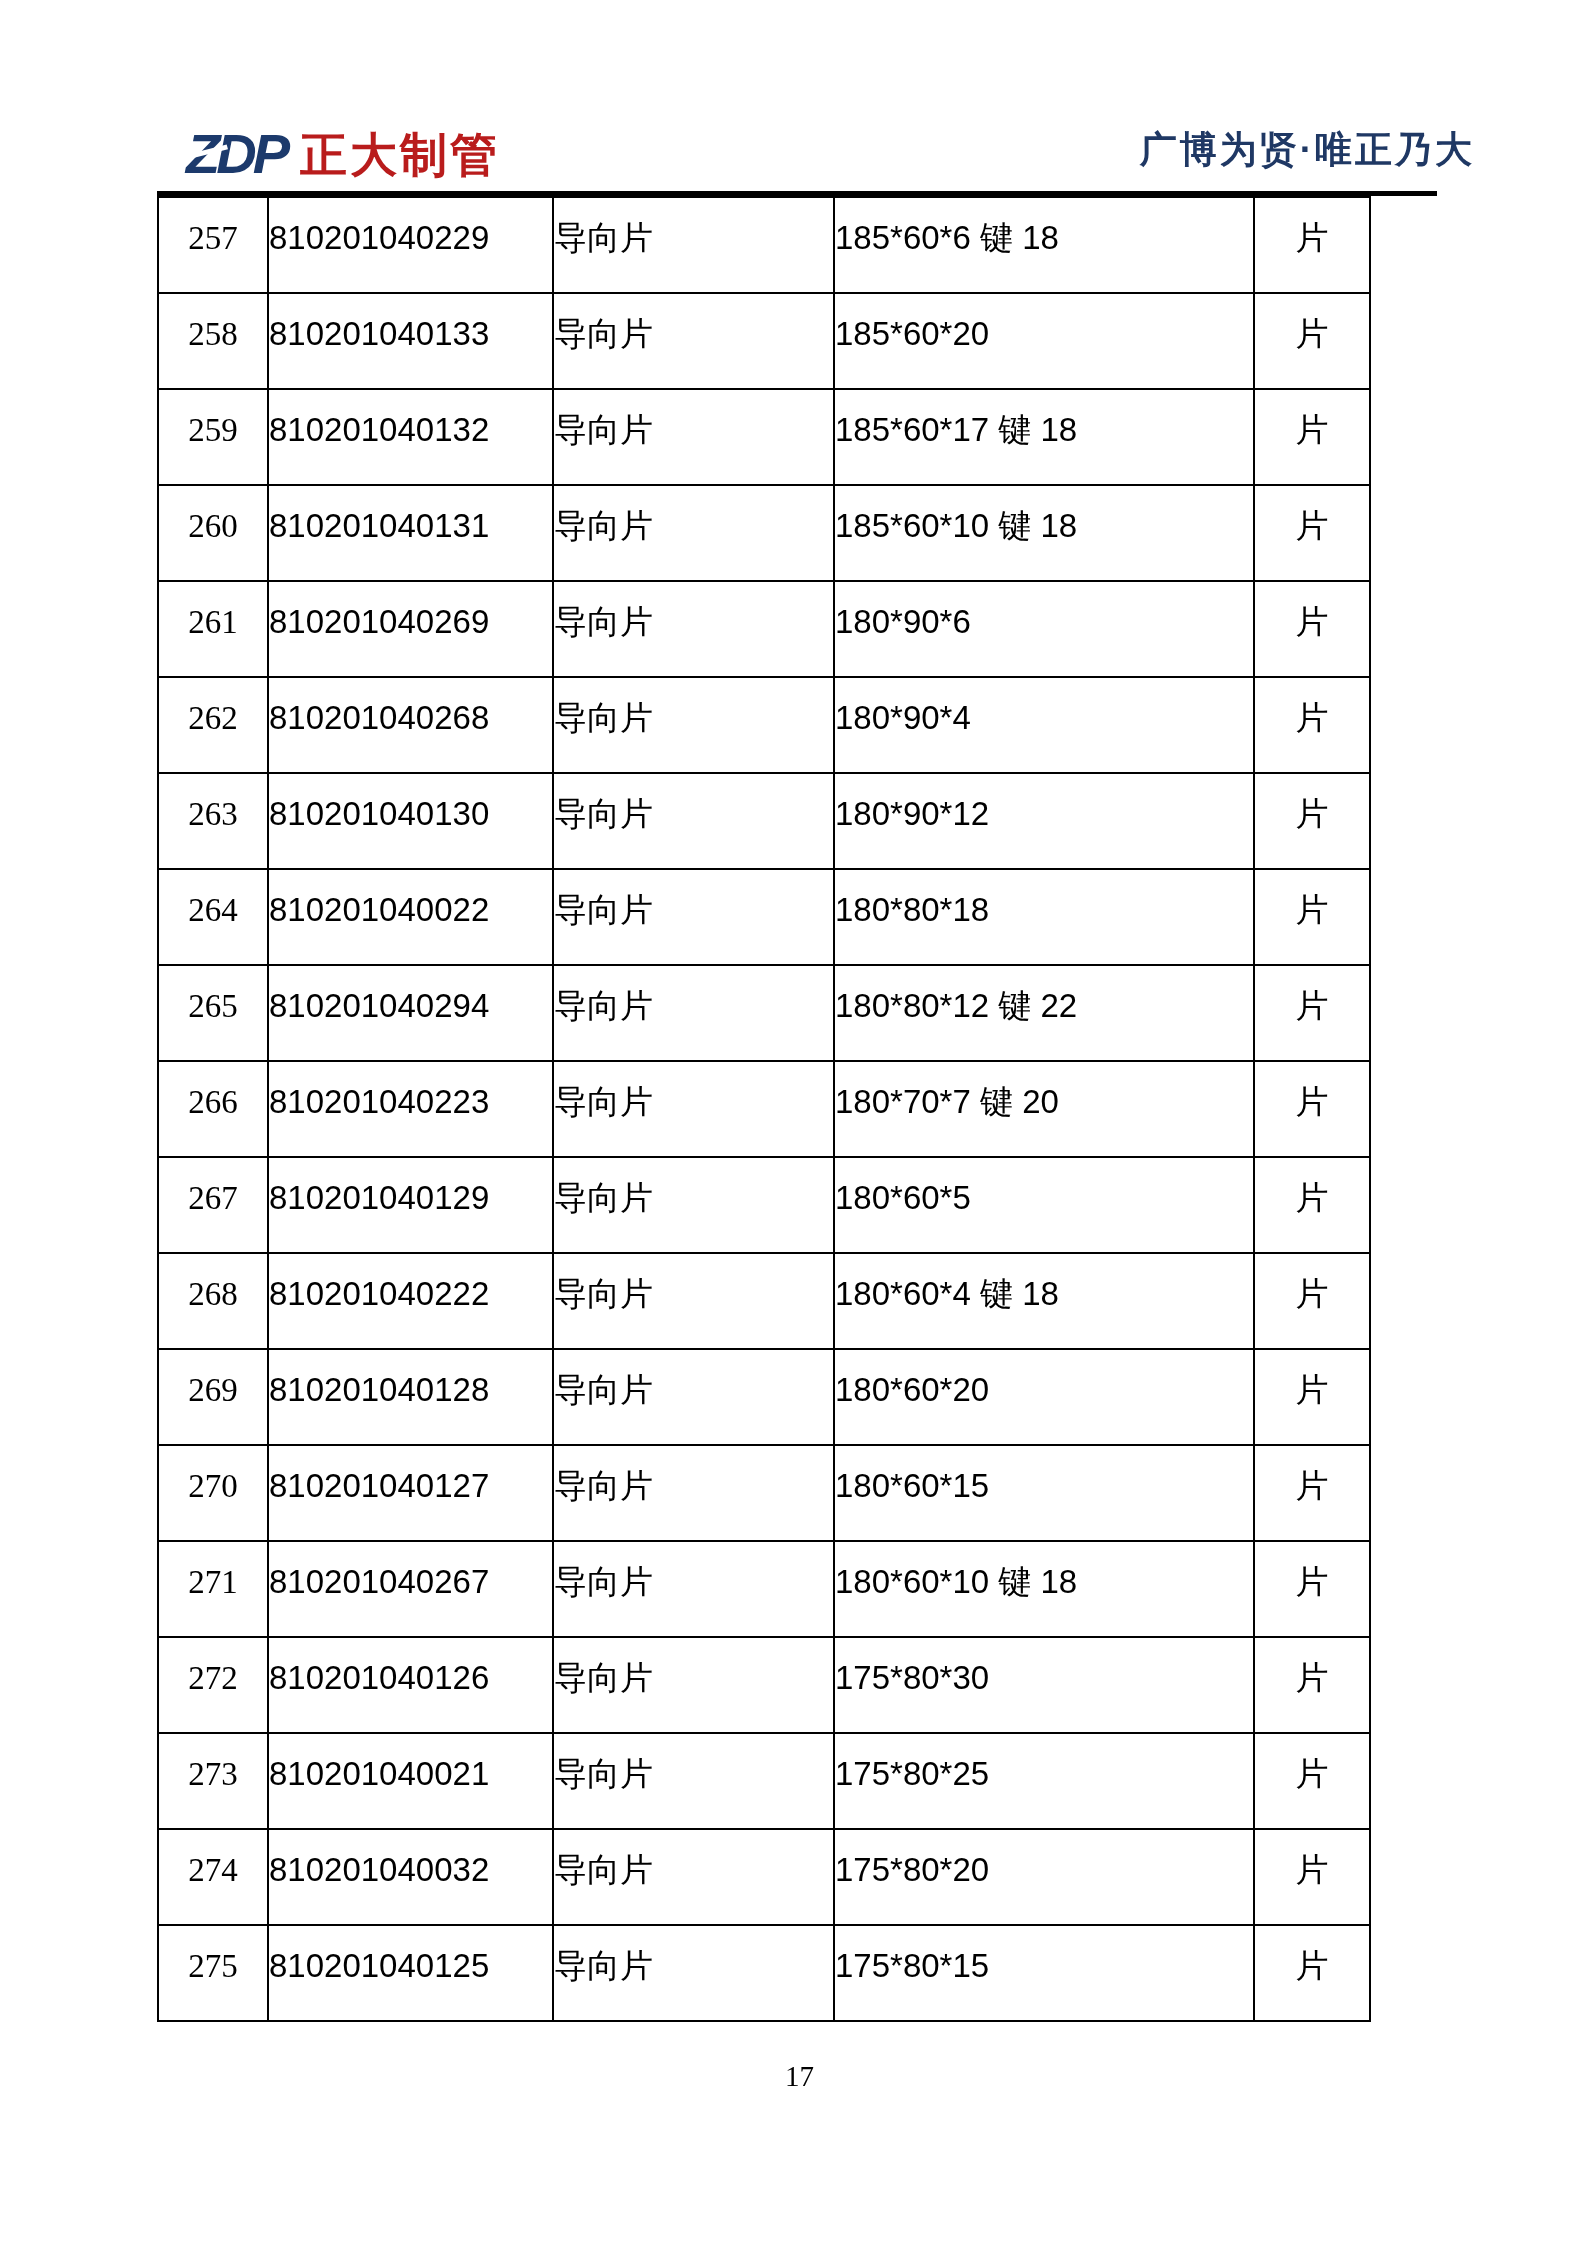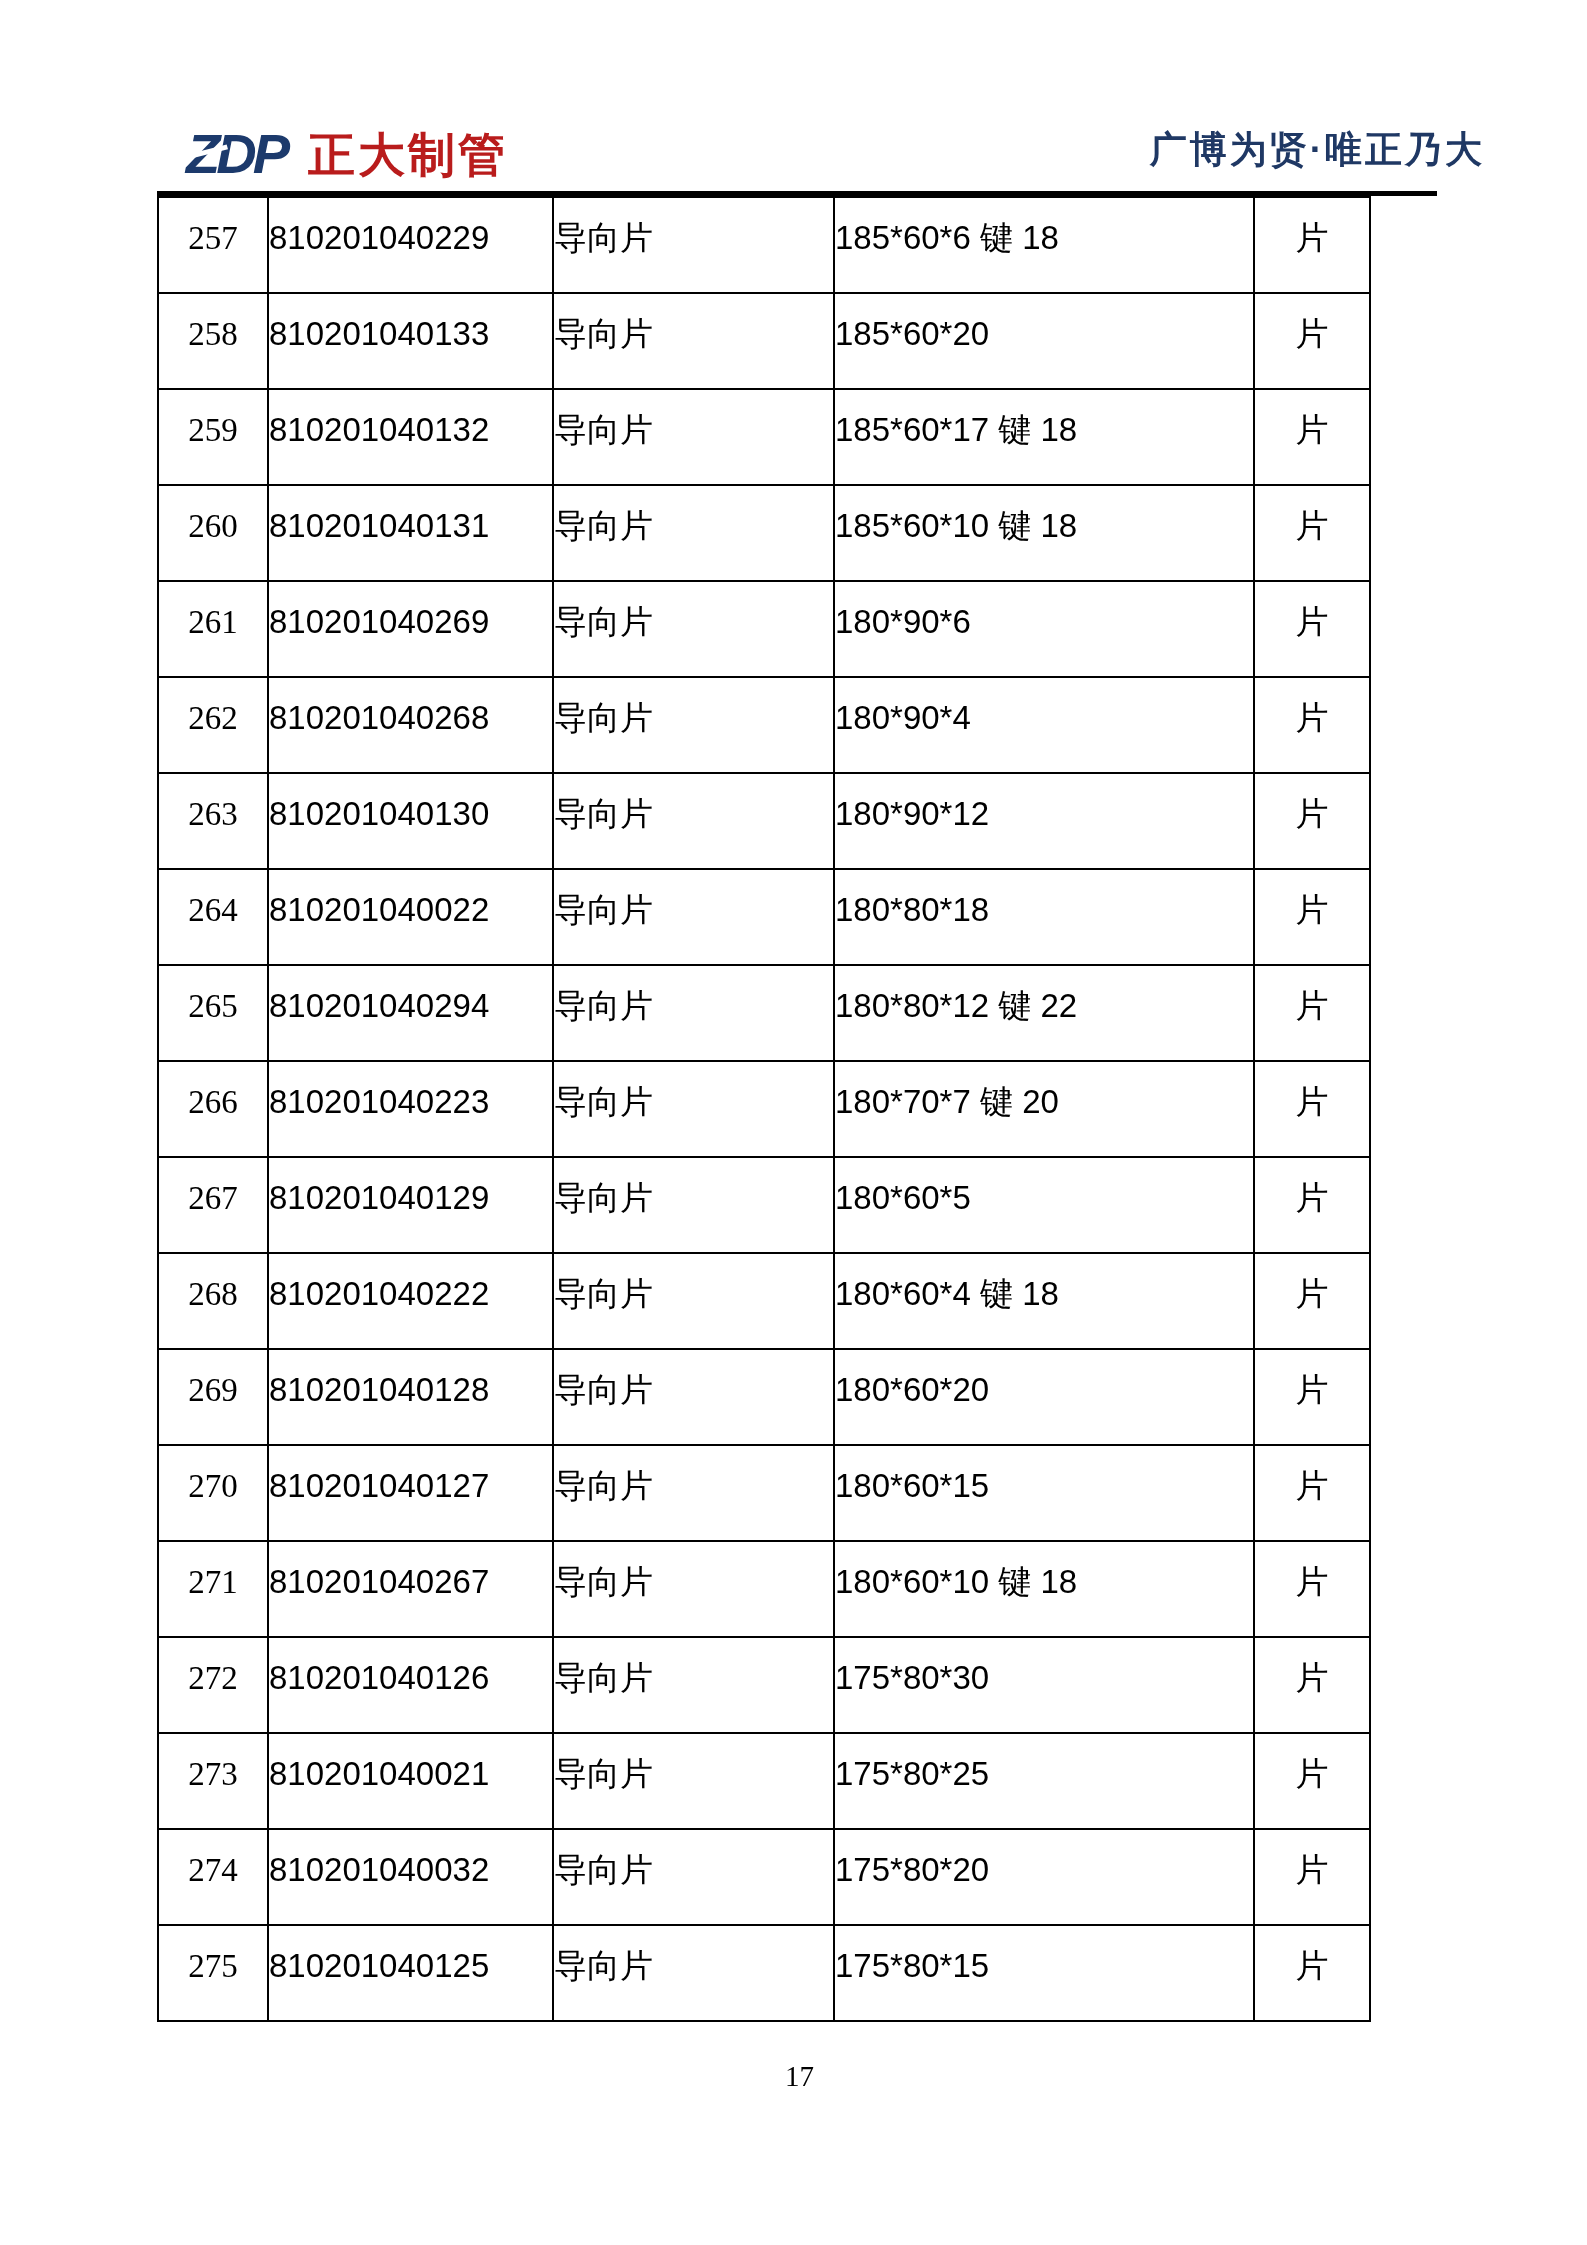--- a/index.html
+++ b/index.html
@@ -6,42 +6,42 @@
   .page{
     position:relative;
     width:1587px;height:2245px;
     background:#ffffff;
     overflow:hidden;
     font-family:"Liberation Sans",sans-serif;
   }
   
   .logo{
     position:absolute;left:186px;top:126px;
-    display:flex;align-items:center;gap:22px;
+    display:flex;align-items:center;gap:14px;
   }
   .logo-zdp{
     position:relative;
     font-family:"Liberation Sans",sans-serif;
     font-weight:700;font-style:italic;
     font-size:56px;line-height:1;
     color:#1c3a6c;letter-spacing:-4px;
   }
   .logo-zdp::after{ 
     content:"";position:absolute;
     left:-4px;top:42%;width:46%;height:5px;
     background:#ffffff;transform:rotate(-14deg);
   }
   .logo-cn{
     font-family:"Liberation Sans",sans-serif;
     font-weight:700;
     font-size:47px;line-height:1;
     color:#b91c1c;letter-spacing:3px;
   }
   .tagline{
-    position:absolute;top:131px;right:102px;
+    position:absolute;top:131px;right:112px;
     font-family:Liberation Sans, sans-serif;
     font-weight:600;
     font-size:37px;line-height:1;
     color:#1f3864;letter-spacing:3px;
   }
   .header-rule{
     position:absolute;left:157px;top:191px;
     width:1280px;height:5px;background:#000000;
   }
   

